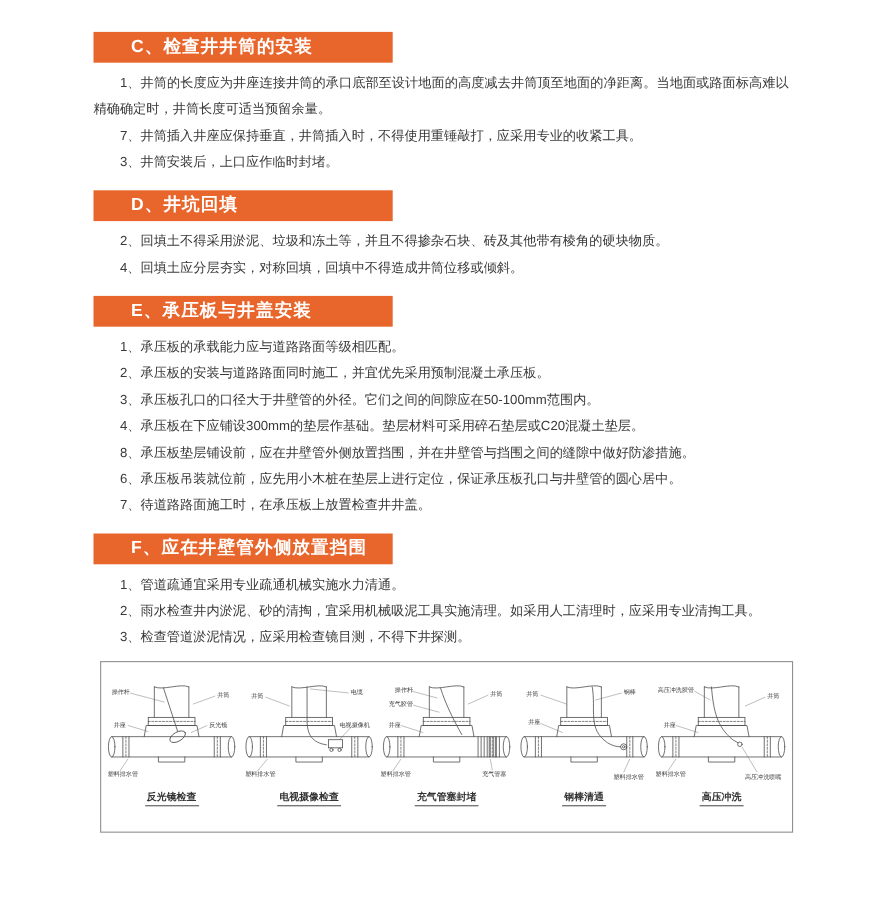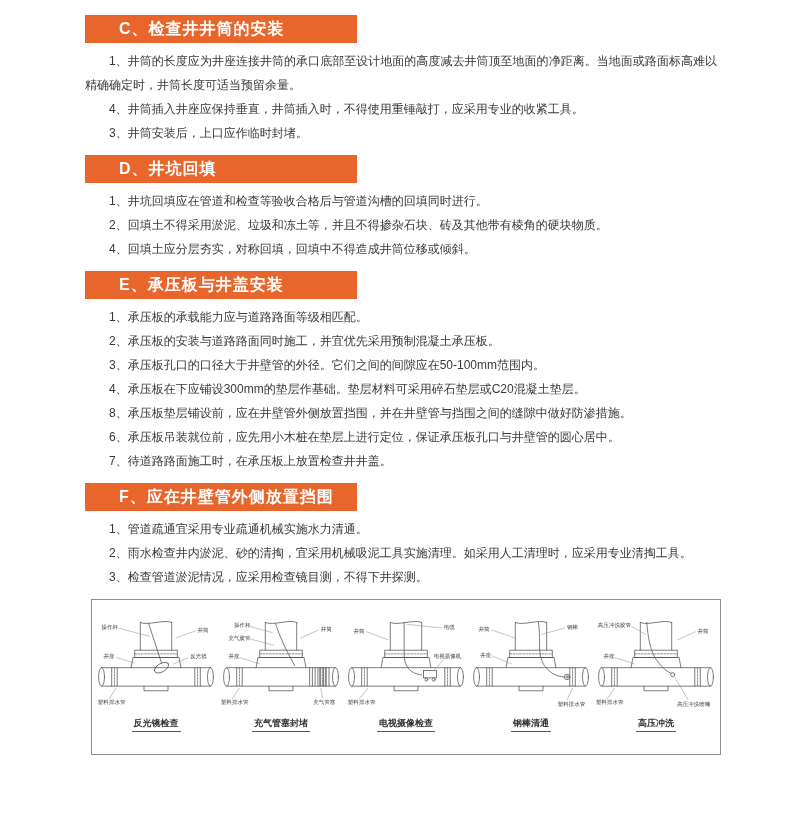--- a/index.html
+++ b/index.html
@@ -6,21 +6,21 @@
   body {
     width:800px; height:838px; background:#ffffff;
     font-family:"Liberation Sans","DejaVu Sans",sans-serif;
     color:#383838; overflow:hidden;
   }
   .content { padding:15px 83px 0 85px; }
   section { margin-bottom:10px; }
   .sec-header {
     width:238px; height:28px; background:#e8662c; color:#ffffff;
     font-size:16px; font-weight:bold; line-height:28px;
-    padding-left:34px; margin-bottom:6px; letter-spacing:1px;
+    padding-left:34px; margin-bottom:6px; letter-spacing:1px;margin-top:14px;
   }
   .item {
     margin:0; font-size:12px; line-height:24px; color:#383838;
     text-indent:2em; text-align:justify;
   }
   .diagram-box {
     border:1px solid #8f8f8f; margin-left:6px; width:630px; height:156px;
     box-sizing:border-box; padding:16px 4px 0;
   }
   .figs { display:flex; justify-content:space-between; }
@@ -67,27 +67,26 @@
       <path d="M48 5 C56 9 74 1 82 5"></path>
     </g>
   </defs>
 </svg>
 
 <div class="content">
 
   <section>
     <div class="sec-header">C、检查井井筒的安装</div>
     <p class="item">1、井筒的长度应为井座连接井筒的承口底部至设计地面的高度减去井筒顶至地面的净距离。当地面或路面标高难以精确确定时，井筒长度可适当预留余量。</p>
-    <p class="item">4、井筒插入井座应保持垂直，井筒插入时，不得使用重锤敲打，应采用专业的收紧工具。</p>
+    <p class="item">7、井筒插入井座应保持垂直，井筒插入时，不得使用重锤敲打，应采用专业的收紧工具。</p>
     <p class="item">3、井筒安装后，上口应作临时封堵。</p>
   </section>
 
   <section>
     <div class="sec-header">D、井坑回填</div>
-    <p class="item">1、井坑回填应在管道和检查等验收合格后与管道沟槽的回填同时进行。</p>
     <p class="item">2、回填土不得采用淤泥、垃圾和冻土等，并且不得掺杂石块、砖及其他带有棱角的硬块物质。</p>
     <p class="item">4、回填土应分层夯实，对称回填，回填中不得造成井筒位移或倾斜。</p>
   </section>
 
   <section>
     <div class="sec-header">E、承压板与井盖安装</div>
     <p class="item">1、承压板的承载能力应与道路路面等级相匹配。</p>
     <p class="item">2、承压板的安装与道路路面同时施工，并宜优先采用预制混凝土承压板。</p>
     <p class="item">3、承压板孔口的口径大于井壁管的外径。它们之间的间隙应在50-100mm范围内。</p>
     <p class="item">4、承压板在下应铺设300mm的垫层作基础。垫层材料可采用碎石垫层或C20混凝土垫层。</p>
@@ -118,20 +117,41 @@
           <line class="ld" x1="22" y1="43" x2="42" y2="49"></line>
           <line class="ld" x1="100" y1="43" x2="84" y2="50"></line>
           <line class="ld" x1="14" y1="88" x2="22" y2="76"></line>
           <text class="lt" x="6" y="12">操作杆</text>
           <text class="lt" x="110" y="15">井筒</text>
           <text class="lt" x="8" y="44">井座</text>
           <text class="lt" x="102" y="44">反光镜</text>
           <text class="lt" x="2" y="93">塑料排水管</text>
         </svg>
         <div class="cap">反光镜检查</div>
+      </div>
+
+      <div class="fig">
+        <svg viewBox="0 0 130 100">
+          <use href="#wellbase"></use>
+          <g>
+            <path class="s" d="M63 5 L63 38 C63 52 68 60 82 62"></path>
+            <rect class="s" x="84" y="57" width="14" height="8"></rect>
+            <circle class="s" cx="87" cy="67" r="1.6"></circle>
+            <circle class="s" cx="95" cy="67" r="1.6"></circle>
+          </g>
+          <line class="ld" x1="22" y1="15" x2="46" y2="24"></line>
+          <line class="ld" x1="104" y1="11" x2="66" y2="7"></line>
+          <line class="ld" x1="106" y1="45" x2="95" y2="57"></line>
+          <line class="ld" x1="14" y1="88" x2="24" y2="76"></line>
+          <text class="lt" x="8" y="16">井筒</text>
+          <text class="lt" x="106" y="12">电缆</text>
+          <text class="lt" x="95" y="44">电视摄像机</text>
+          <text class="lt" x="2" y="93">塑料排水管</text>
+        </svg>
+        <div class="cap">电视摄像检查</div>
       </div>
 
       <div class="fig">
         <svg viewBox="0 0 130 100">
           <use href="#wellbase"></use>
           <g>
             <path class="s" d="M59 6 C64 22 72 38 80 52"></path>
             <line class="s" x1="96" y1="54" x2="96" y2="74"></line>
             <line class="s" x1="99" y1="54" x2="99" y2="74"></line>
             <line class="s" x1="102" y1="54" x2="102" y2="74"></line>
@@ -154,41 +174,20 @@
           <text class="lt" x="0" y="93">塑料排水管</text>
           <text class="lt" x="100" y="93">充气管塞</text>
         </svg>
         <div class="cap">充气管塞封堵</div>
       </div>
 
       <div class="fig">
         <svg viewBox="0 0 130 100">
           <use href="#wellbase"></use>
           <g>
-            <path class="s" d="M63 5 L63 38 C63 52 68 60 82 62"></path>
-            <rect class="s" x="84" y="57" width="14" height="8"></rect>
-            <circle class="s" cx="87" cy="67" r="1.6"></circle>
-            <circle class="s" cx="95" cy="67" r="1.6"></circle>
-          </g>
-          <line class="ld" x1="22" y1="15" x2="46" y2="24"></line>
-          <line class="ld" x1="104" y1="11" x2="66" y2="7"></line>
-          <line class="ld" x1="106" y1="45" x2="95" y2="57"></line>
-          <line class="ld" x1="14" y1="88" x2="24" y2="76"></line>
-          <text class="lt" x="8" y="16">井筒</text>
-          <text class="lt" x="106" y="12">电缆</text>
-          <text class="lt" x="95" y="44">电视摄像机</text>
-          <text class="lt" x="2" y="93">塑料排水管</text>
-        </svg>
-        <div class="cap">电视摄像检查</div>
-      </div>
-
-      <div class="fig">
-        <svg viewBox="0 0 130 100">
-          <use href="#wellbase"></use>
-          <g>
             <path class="s" d="M73 5 C77 28 68 46 88 60 C93 63 97 64 101 64"></path>
             <circle class="s" cx="104" cy="64" r="3"></circle>
             <circle class="s" cx="104" cy="64" r="1.2"></circle>
           </g>
           <line class="ld" x1="22" y1="13" x2="48" y2="22"></line>
           <line class="ld" x1="102" y1="11" x2="76" y2="18"></line>
           <line class="ld" x1="22" y1="41" x2="44" y2="50"></line>
           <line class="ld" x1="104" y1="89" x2="110" y2="76"></line>
           <text class="lt" x="8" y="14">井筒</text>
           <text class="lt" x="104" y="12">钢棒</text>

